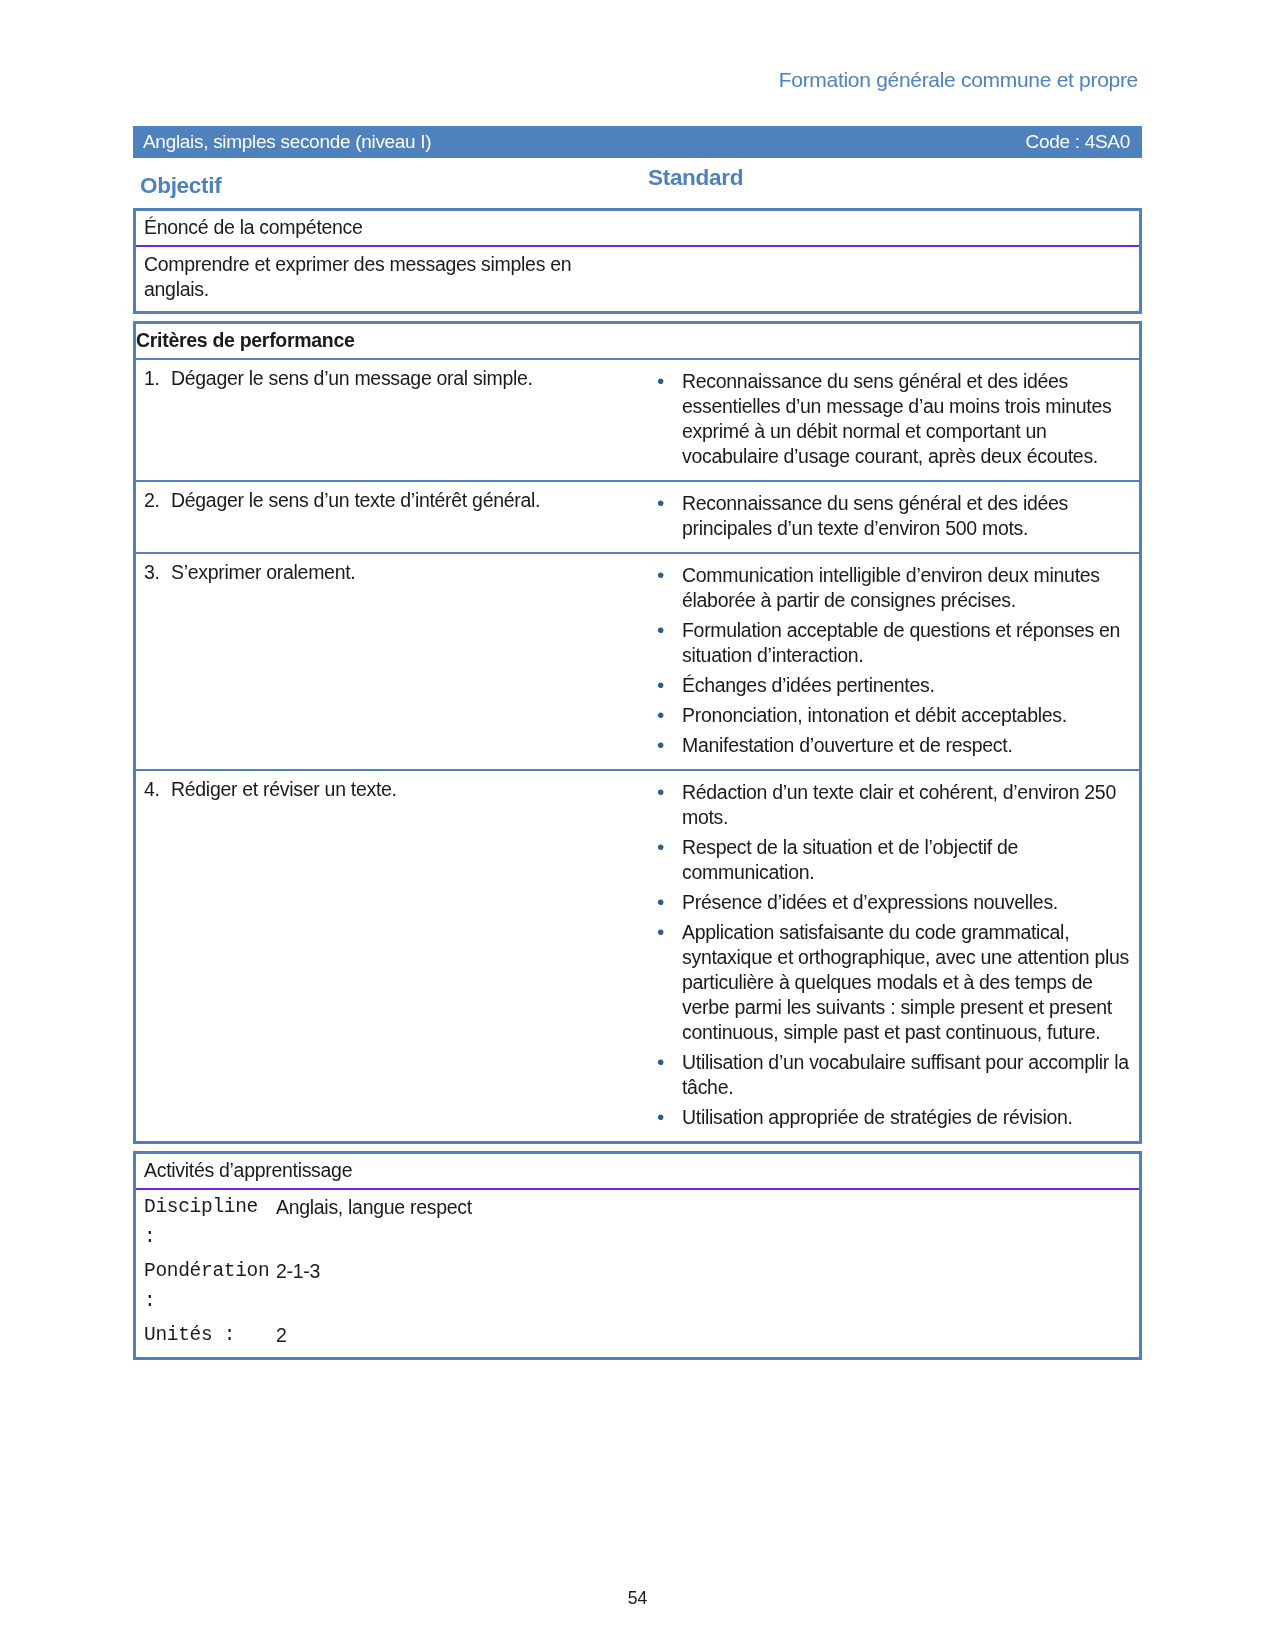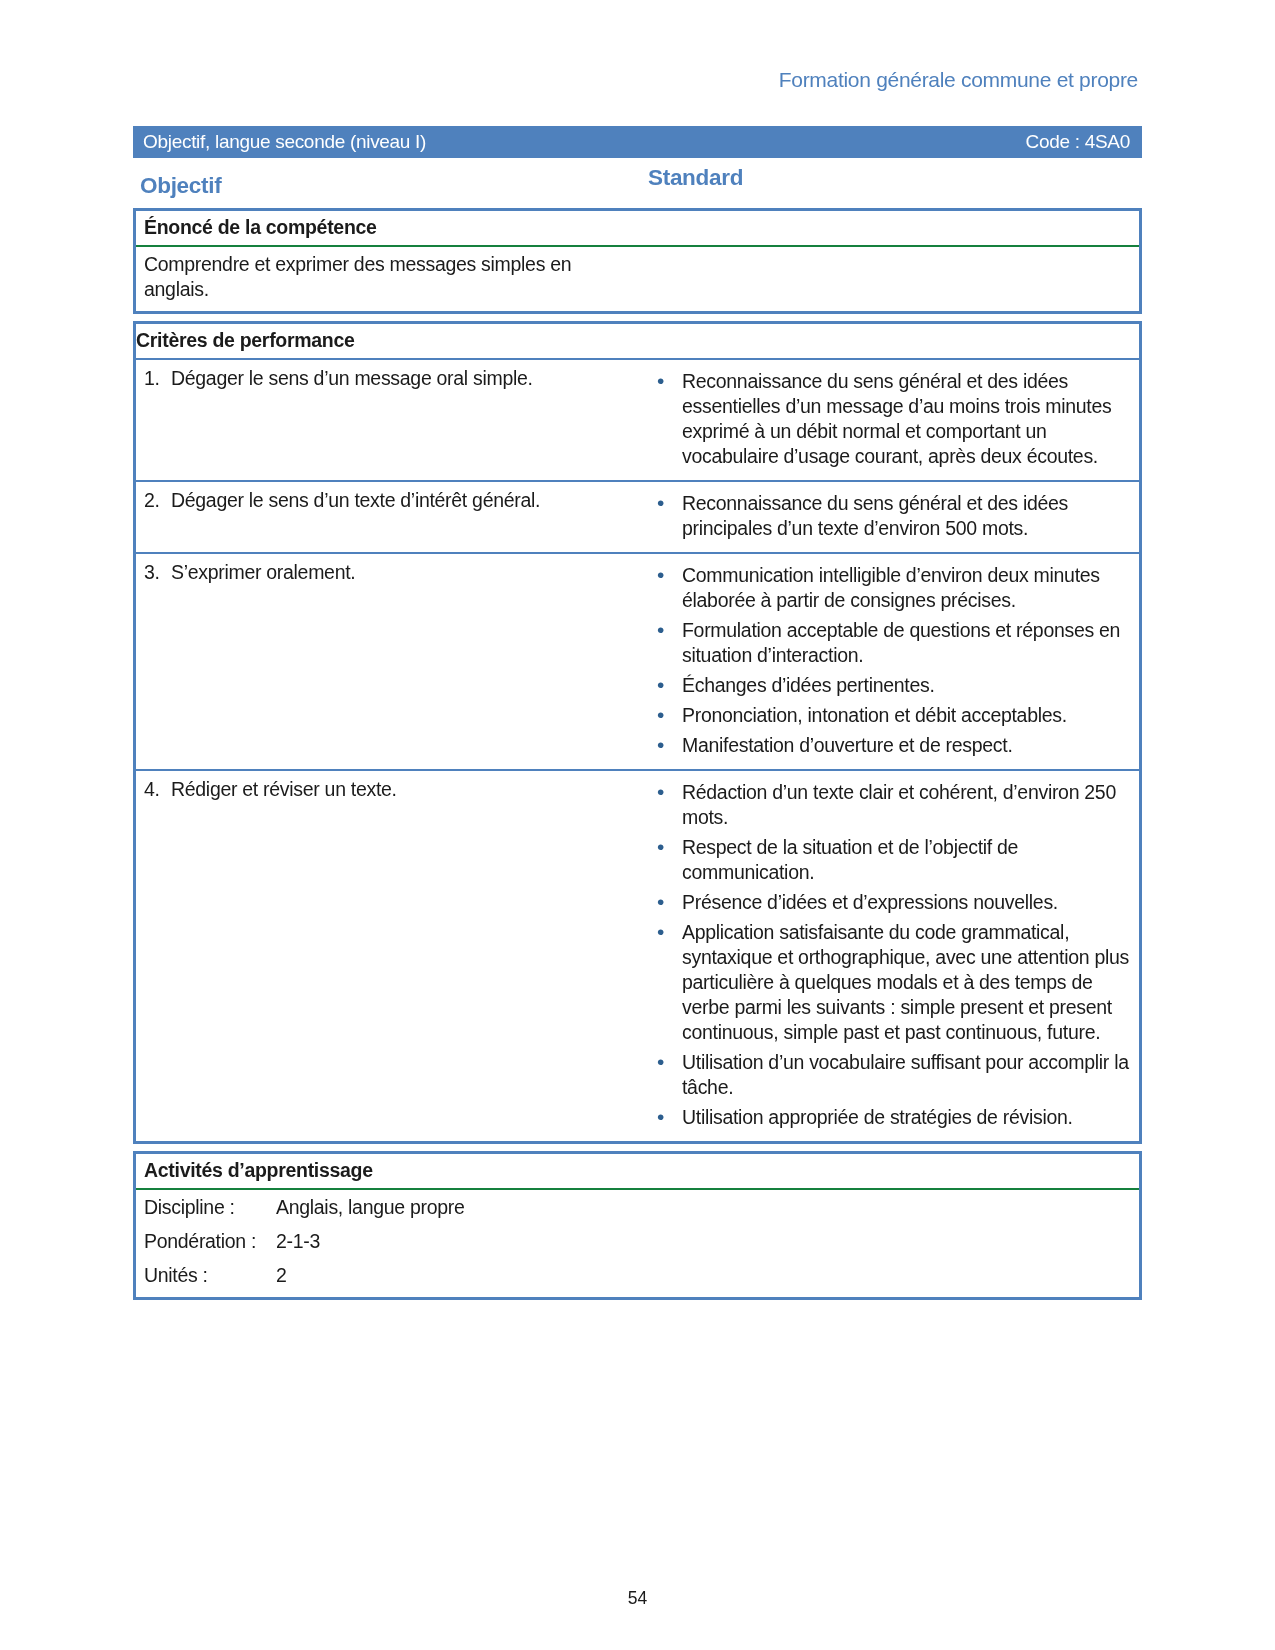--- a/index.html
+++ b/index.html
@@ -40,23 +40,23 @@
     font-weight:bold;
     font-size:22.5px;
     line-height:30px;
   }
   .box{
     border:3px solid #4f81bd;
     margin-bottom:7px;
     background:#ffffff;
   }
   .box-header{
-    font-weight:bold;
+    font-weight:normal;
     padding:4px 8px 5px 8px;
-    border-bottom:2px solid #15803d;
+    border-bottom:2px solid #6d28d9;
   }
   .box-header-row{
     display:flex;
     border-bottom:2px solid #4f81bd;
     font-weight:bold;
   }
   .box-header-row .hl{width:515px;padding:4px 8px 5px 8px;box-sizing:border-box;}
   .box-header-row .hr{flex:1;padding:4px 8px 5px 0;}
   .enonce-body{padding:5px 8px 9px 8px;max-width:460px;}
   .crow{display:flex;}
@@ -77,39 +77,39 @@
   ul.crit li::before{
     content:"\2022";
     position:absolute;
     left:6px;top:-1px;
     color:#2c5e8e;
     font-size:21px;
   }
   .arow{display:flex;padding:2px 8px;line-height:30px;}
   .arow:first-of-type{padding-top:5px;}
   .arow:last-of-type{padding-bottom:7px;}
-  .arow .alabel{width:132px;flex:0 0 132px;}
+  .arow .alabel{width:132px;flex:0 0 132px;font-family:Liberation Mono, monospace;}
   .page-number{
     position:absolute;
     left:133px;top:1586px;width:1009px;
     text-align:center;
     font-size:17.5px;
     letter-spacing:0;
   }
 </style>
 </head>
 <body>
 
 <div class="page">
   <div class="content">
 
     <div class="doc-header">Formation générale commune et propre</div>
 
     <div class="banner">
-      <span>Objectif, langue seconde (niveau I)</span>
+      <span>Anglais, simples seconde (niveau I)</span>
       <span>Code : 4SA0</span>
     </div>
 
     <div class="obj-std">
       <div class="col-l heading-blue">Objectif</div>
       <div class="heading-blue">Standard</div>
     </div>
 
     <div class="box">
       <div class="box-header">Énoncé de la compétence</div>
@@ -176,21 +176,21 @@
             <li>Utilisation appropriée de stratégies de révision.</li>
           </ul>
         </div>
       </div>
     </div>
 
     <div class="box">
       <div class="box-header">Activités d’apprentissage</div>
       <div class="arow">
         <span class="alabel">Discipline :</span>
-        <span>Anglais, langue propre</span>
+        <span>Anglais, langue respect</span>
       </div>
       <div class="arow">
         <span class="alabel">Pondération :</span>
         <span>2-1-3</span>
       </div>
       <div class="arow">
         <span class="alabel">Unités :</span>
         <span>2</span>
       </div>
     </div>

